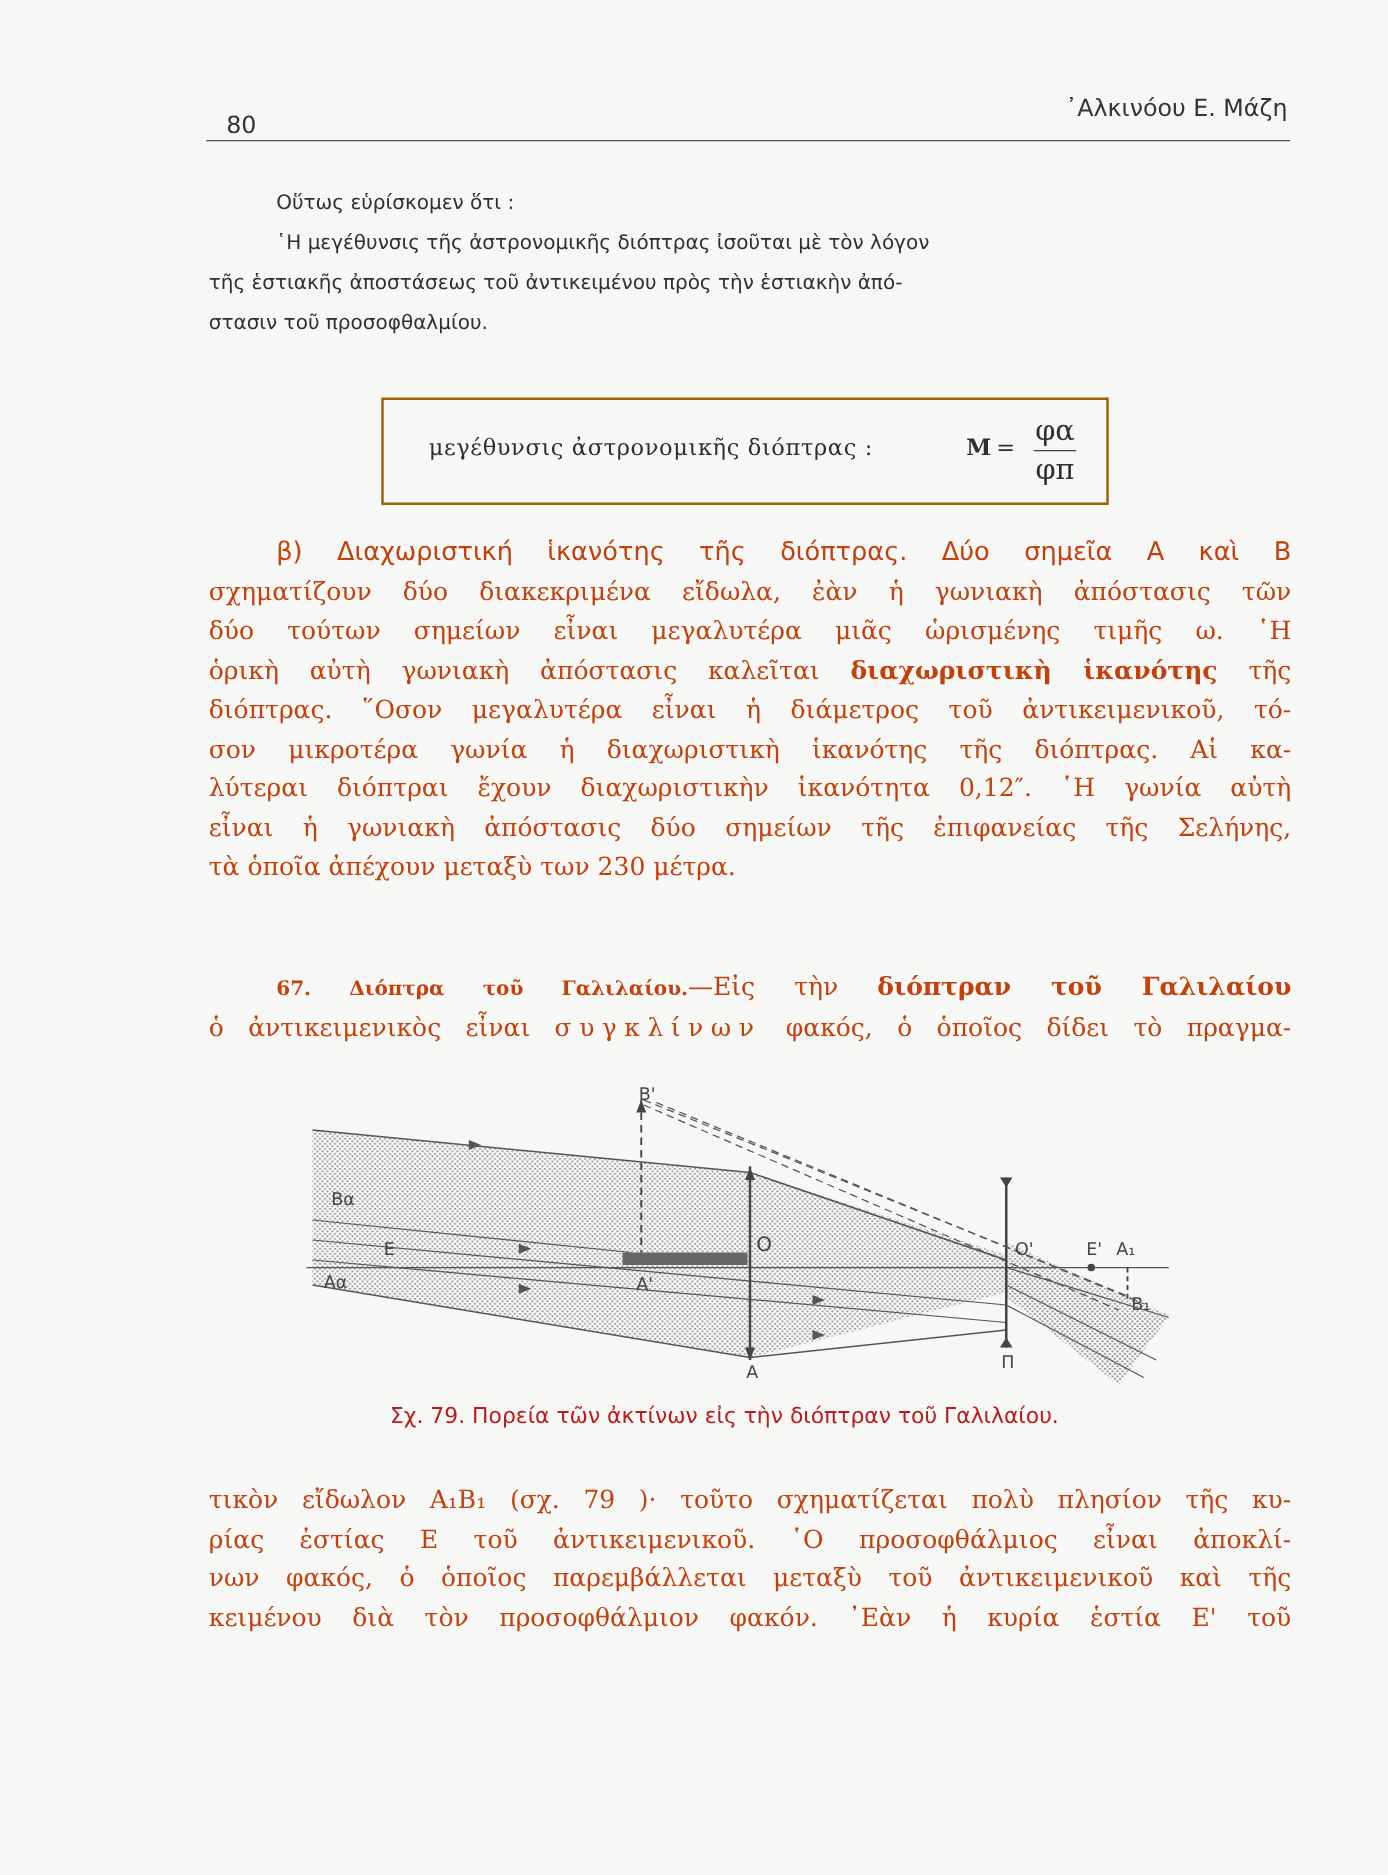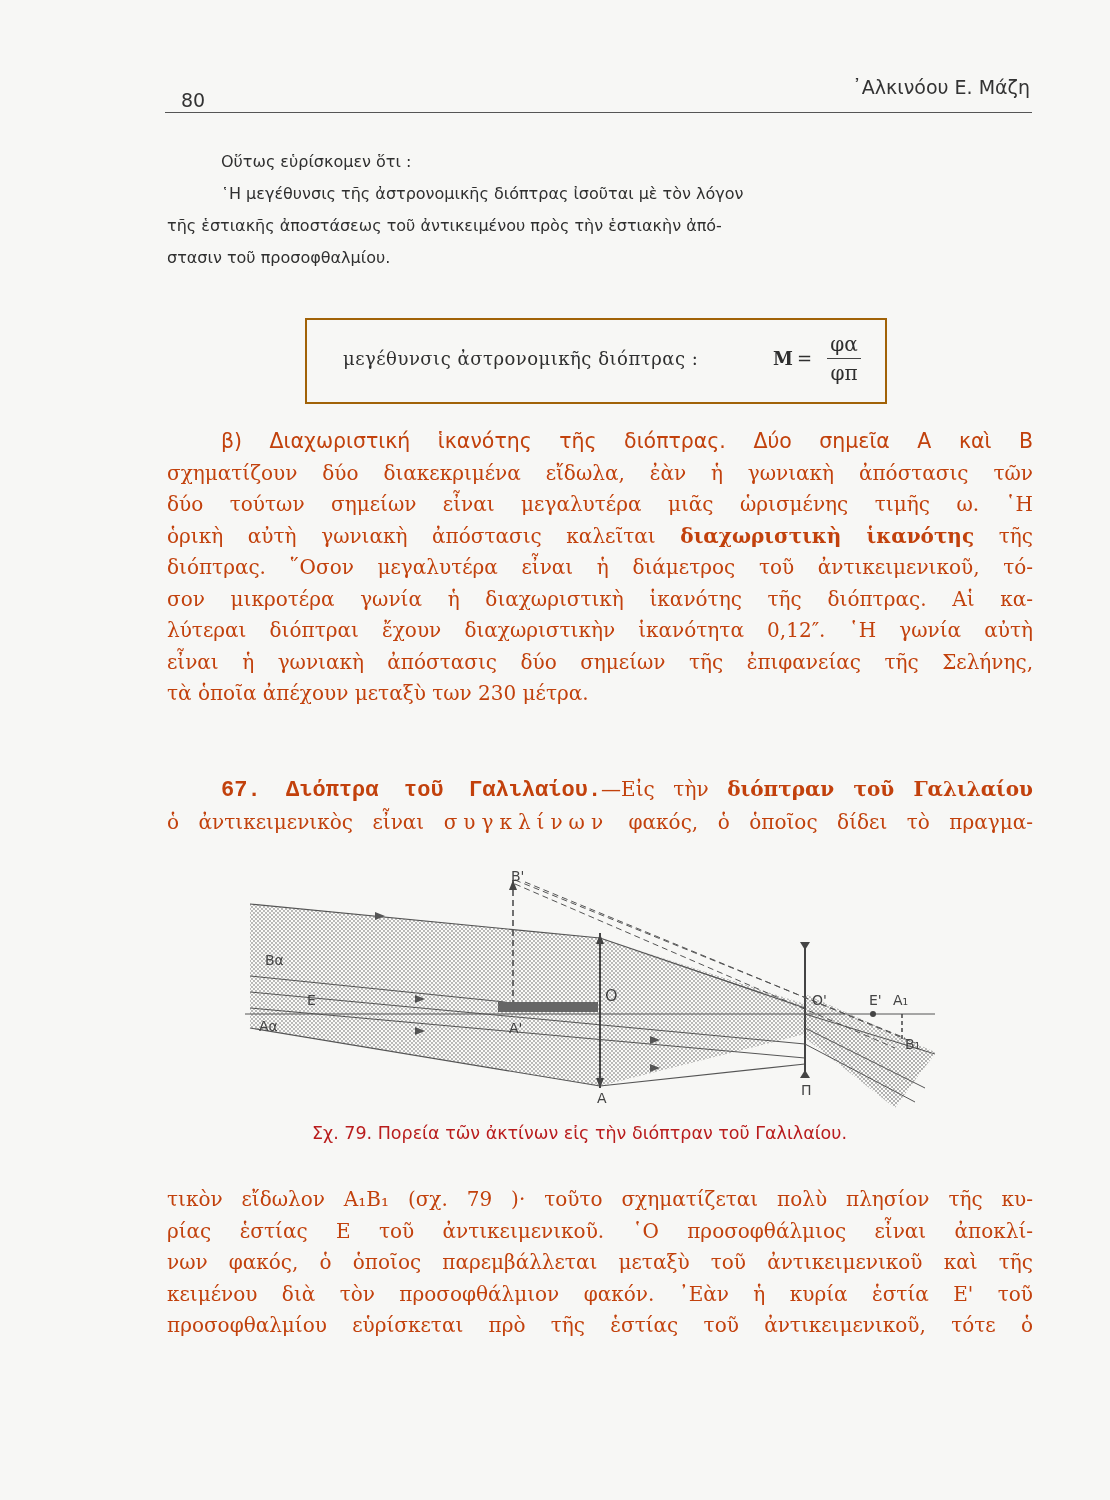--- a/index.html
+++ b/index.html
@@ -32,21 +32,21 @@
     position: absolute; left: 305px; top: 318px;
     width: 578px; height: 82px;
     border: 2px solid #a16207;
     font-family: "DejaVu Serif", "Liberation Serif", serif;
     font-size: 18px; color: #2f2f2f;
   }
   .boxed .label { position: absolute; left: 36px; top: 28px; letter-spacing: 0.5px; }
   .boxed .M { position: absolute; left: 466px; top: 28px; font-weight: bold; }
   .boxed .eq { position: absolute; left: 490px; top: 28px; }
   .boxed .frac { position: absolute; left: 520px; top: 12px; text-align: center; width: 34px; }
-  .boxed .num, .boxed .den { display: block; font-size: 20px; }
+  .boxed .num, .boxed .den { display: block; font-size: 23px; }
   .boxed .bar { display: block; height: 0; border-top: 1.5px solid #444; margin: 2px 0; }
   .serif-para {
     position: absolute; left: 167px; width: 866px;
     font-family: "DejaVu Serif", "Liberation Serif", serif;
     font-size: 20px; line-height: 31.5px; color: #c2410c;
     text-align: justify;
   }
   .line { display: block; white-space: nowrap; text-align-last: justify; }
   .line.last { text-align-last: left; }
   .line.indent { padding-left: 54px; }
@@ -97,21 +97,21 @@
   <span class="line">δύο τούτων σημείων εἶναι μεγαλυτέρα μιᾶς ὡρισμένης τιμῆς ω. ῾Η</span>
   <span class="line"><span>ὁρικὴ αὐτὴ γωνιακὴ ἀπόστασις καλεῖται </span><span class="bold">διαχωριστικὴ ἱκανότης</span><span> τῆς</span></span>
   <span class="line">διόπτρας. ῞Οσον μεγαλυτέρα εἶναι ἡ διάμετρος τοῦ ἀντικειμενικοῦ, τό-</span>
   <span class="line">σον μικροτέρα γωνία ἡ διαχωριστικὴ ἱκανότης τῆς διόπτρας. Αἱ κα-</span>
   <span class="line">λύτεραι διόπτραι ἔχουν διαχωριστικὴν ἱκανότητα 0,12″. ῾Η γωνία αὐτὴ</span>
   <span class="line">εἶναι ἡ γωνιακὴ ἀπόστασις δύο σημείων τῆς ἐπιφανείας τῆς Σελήνης,</span>
   <span class="line last">τὰ ὁποῖα ἀπέχουν μεταξὺ των 230 μέτρα.</span>
 </div>
 
 <div class="serif-para" style="top:774px;">
-  <span class="line indent"><span class="bold" style="font-size:22px;font-family:Liberation Mono, monospace;">67. Διόπτρα τοῦ Γαλιλαίου.</span><span>—Εἰς τὴν </span><span class="bold">διόπτραν τοῦ Γαλιλαίου</span></span>
+  <span class="line indent"><span class="bold" style="font-size:16px;">67. Διόπτρα τοῦ Γαλιλαίου.</span><span>—Εἰς τὴν </span><span class="bold">διόπτραν τοῦ Γαλιλαίου</span></span>
   <span class="line"><span>ὁ ἀντικειμενικὸς εἶναι </span><span class="spaced">συγκλίνων</span><span> φακός, ὁ ὁποῖος δίδει τὸ πραγμα-</span></span>
 </div>
 
 <div class="figure">
   <svg width="720" height="250" viewBox="0 0 720 250">
     <defs>
       <pattern id="dots" width="4" height="4" patternUnits="userSpaceOnUse">
         <rect width="4" height="4" fill="#fafaf8"></rect>
         <circle cx="1" cy="1" r="0.9" fill="#8a8a8a"></circle>
         <circle cx="3" cy="3" r="0.9" fill="#8a8a8a"></circle>
@@ -178,14 +178,13 @@
   <span class="fig-label" style="left:556px;top:214px;">Π</span>
 </div>
 
 <div class="caption">Σχ. 79. Πορεία τῶν ἀκτίνων εἰς τὴν διόπτραν τοῦ Γαλιλαίου.</div>
 
 <div class="serif-para" style="top:1184px;">
   <span class="line">τικὸν εἴδωλον A₁B₁ (σχ. 79 )· τοῦτο σχηματίζεται πολὺ πλησίον τῆς κυ-</span>
   <span class="line">ρίας ἑστίας Ε τοῦ ἀντικειμενικοῦ. ῾Ο προσοφθάλμιος εἶναι ἀποκλί-</span>
   <span class="line">νων φακός, ὁ ὁποῖος παρεμβάλλεται μεταξὺ τοῦ ἀντικειμενικοῦ καὶ τῆς</span>
   <span class="line">κειμένου διὰ τὸν προσοφθάλμιον φακόν. ᾿Εὰν ἡ κυρία ἑστία Ε' τοῦ</span>
-  <span class="line">προσοφθαλμίου εὑρίσκεται πρὸ τῆς ἑστίας τοῦ ἀντικειμενικοῦ, τότε ὁ</span>
 </div>
 
 </body></html>

